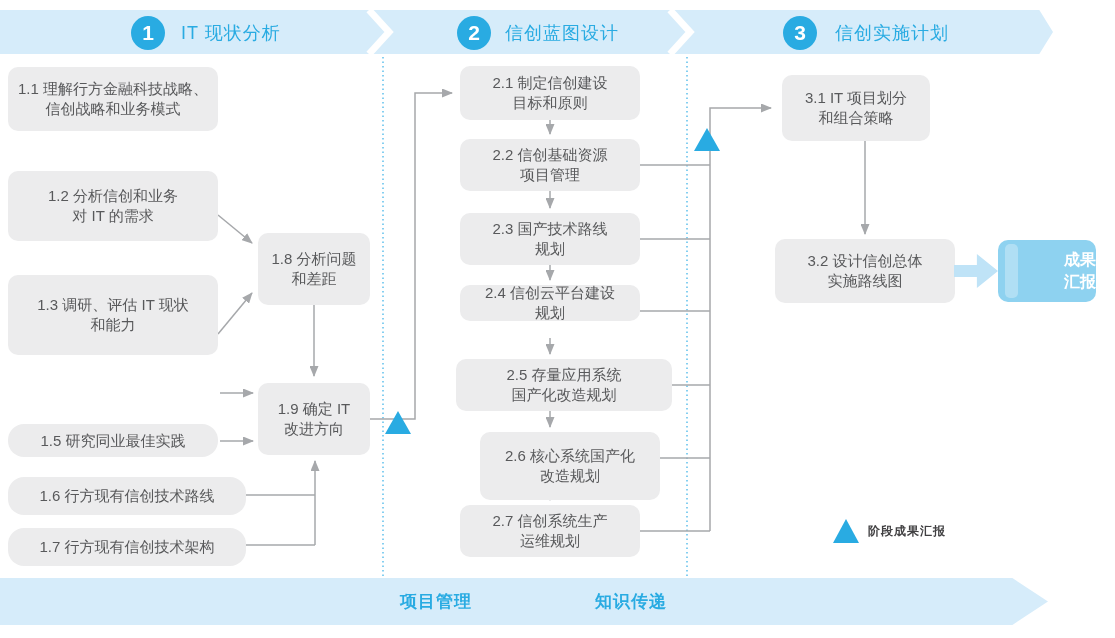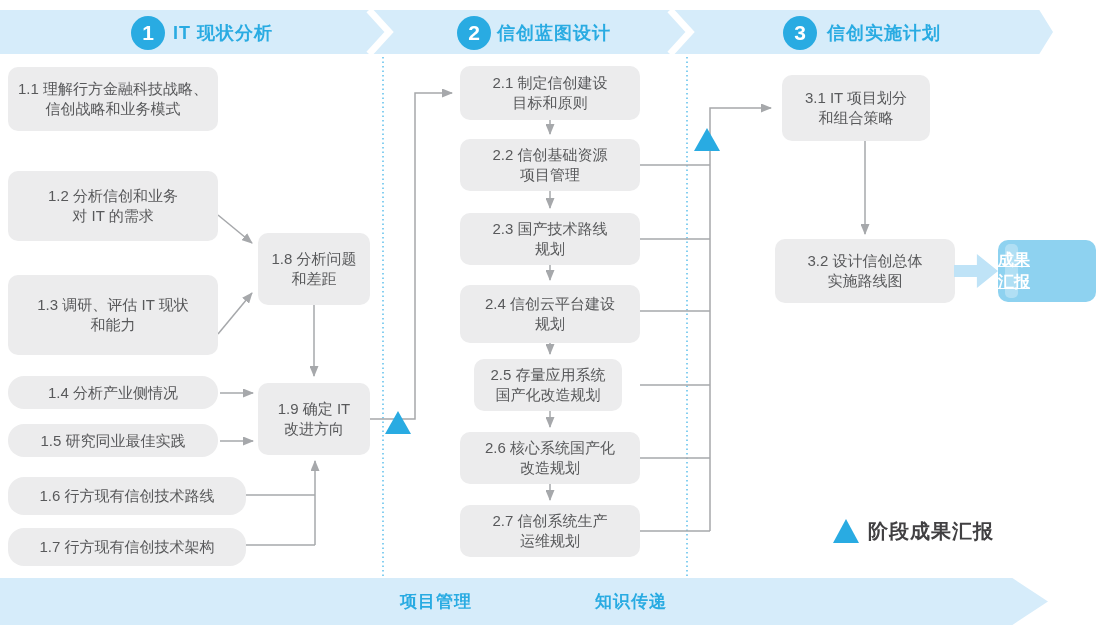--- a/index.html
+++ b/index.html
@@ -12,47 +12,47 @@
     clip-path:polygon(0 0,98.7% 0,100% 50%,98.7% 100%,0 100%);}
   .bottom-band{left:0;top:578px;width:1048px;height:47px;
     clip-path:polygon(0 0,96.6% 0,100% 50%,96.6% 100%,0 100%);}
   .overlay{position:absolute;left:0;top:0;z-index:1;pointer-events:none;}
   .phase-num{
     position:absolute;top:16px;width:34px;height:34px;border-radius:50%;
     background:var(--accent,#29abe2);color:#fff;font-weight:bold;font-size:21px;
     line-height:34px;text-align:center;z-index:2;
   }
   .phase-title{
-    position:absolute;top:22px;height:22px;line-height:22px;font-size:18px;font-weight:bold;
-    color:var(--accent,#29abe2);z-index:2;letter-spacing:1px;
+    position:absolute;top:22px;height:22px;line-height:22px;font-size:18px;font-weight:normal;
+    color:var(--accent,#29abe2);z-index:2;letter-spacing:1px;margin-left:8px;
   }
   .box{
     position:absolute;z-index:2;background:var(--box,#ececed);border-radius:10px;
     color:var(--box-text,#58595b);font-size:15px;line-height:20px;text-align:center;
     display:flex;flex-direction:column;justify-content:center;align-items:center;
   }
   .pill{border-radius:16px;}
   .footer-label{
     position:absolute;top:592px;height:20px;line-height:20px;font-size:17px;font-weight:bold;
     color:var(--accent,#29abe2);z-index:2;letter-spacing:1px;
   }
   .legend-label{
     position:absolute;left:868px;top:520px;height:22px;line-height:22px;
-    font-size:20px;font-weight:bold;color:var(--legend-text,#414042);z-index:2;letter-spacing:1px;
+    font-size:12px;font-weight:bold;color:var(--legend-text,#414042);z-index:2;letter-spacing:1px;
   }
   .result-arrow{
     position:absolute;left:954px;top:254px;width:44px;height:34px;z-index:2;
     background:var(--result-arrow,#bfe3f7);
     clip-path:polygon(0 32%,52% 32%,52% 0,100% 50%,52% 100%,52% 68%,0 68%);
   }
   .result-box{
     position:absolute;left:998px;top:240px;width:98px;height:62px;z-index:2;
     background:var(--result-box,#8ed2f0);border-radius:10px;color:#fff;font-weight:bold;
     font-size:16px;line-height:22px;text-align:center;
-    display:flex;flex-direction:column;justify-content:center;align-items:flex-start;text-decoration:underline;
+    display:flex;flex-direction:column;justify-content:center;align-items:flex-end;
   }
   .result-stripe{
     position:absolute;left:7px;top:4px;width:13px;height:54px;border-radius:5px;
     background:rgba(255,255,255,0.30);
   }
   .conn{stroke:var(--line,#a6a8ab);stroke-width:1.5;fill:none;}
   .dotted{stroke:var(--dotted,#45b6e8);stroke-width:1.3;fill:none;stroke-dasharray:1.5 3;}
   .chev{stroke:#fff;stroke-width:7;fill:none;}
   .tri{fill:var(--accent,#29abe2);}
 </style>
@@ -121,23 +121,20 @@
     <span>信创战略和业务模式</span>
   </div>
   <div class="box" style="left:8px;top:171px;width:210px;height:70px">
     <span>1.2 分析信创和业务</span>
     <span>对 IT 的需求</span>
   </div>
   <div class="box" style="left:8px;top:275px;width:210px;height:80px">
     <span>1.3 调研、评估 IT 现状</span>
     <span>和能力</span>
   </div>
-  <div class="box pill" style="left:8px;top:376px;width:210px;height:33px">
-    <span>1.4 分析产业侧情况</span>
-  </div>
   <div class="box pill" style="left:8px;top:424px;width:210px;height:33px">
     <span>1.5 研究同业最佳实践</span>
   </div>
   <div class="box pill" style="left:8px;top:477px;width:238px;height:38px">
     <span>1.6 行方现有信创技术路线</span>
   </div>
   <div class="box pill" style="left:8px;top:528px;width:238px;height:38px">
     <span>1.7 行方现有信创技术架构</span>
   </div>
   <div class="box" style="left:258px;top:233px;width:112px;height:72px">
@@ -154,29 +151,29 @@
     <span>目标和原则</span>
   </div>
   <div class="box" style="left:460px;top:139px;width:180px;height:52px">
     <span>2.2 信创基础资源</span>
     <span>项目管理</span>
   </div>
   <div class="box" style="left:460px;top:213px;width:180px;height:52px">
     <span>2.3 国产技术路线</span>
     <span>规划</span>
   </div>
-  <div class="box" style="left:460px;top:285px;width:180px;height:58px">
+  <div class="box" style="left:460px;top:285px;width:180px;height:36px">
     <span>2.4 信创云平台建设</span>
     <span>规划</span>
   </div>
-  <div class="box" style="left:474px;top:359px;width:148px;height:52px">
+  <div class="box" style="left:456px;top:359px;width:216px;height:52px">
     <span>2.5 存量应用系统</span>
     <span>国产化改造规划</span>
   </div>
-  <div class="box" style="left:460px;top:432px;width:180px;height:52px">
+  <div class="box" style="left:480px;top:432px;width:180px;height:68px">
     <span>2.6 核心系统国产化</span>
     <span>改造规划</span>
   </div>
   <div class="box" style="left:460px;top:505px;width:180px;height:52px">
     <span>2.7 信创系统生产</span>
     <span>运维规划</span>
   </div>
 
   <div class="box" style="left:782px;top:75px;width:148px;height:66px">
     <span>3.1 IT 项目划分</span>

